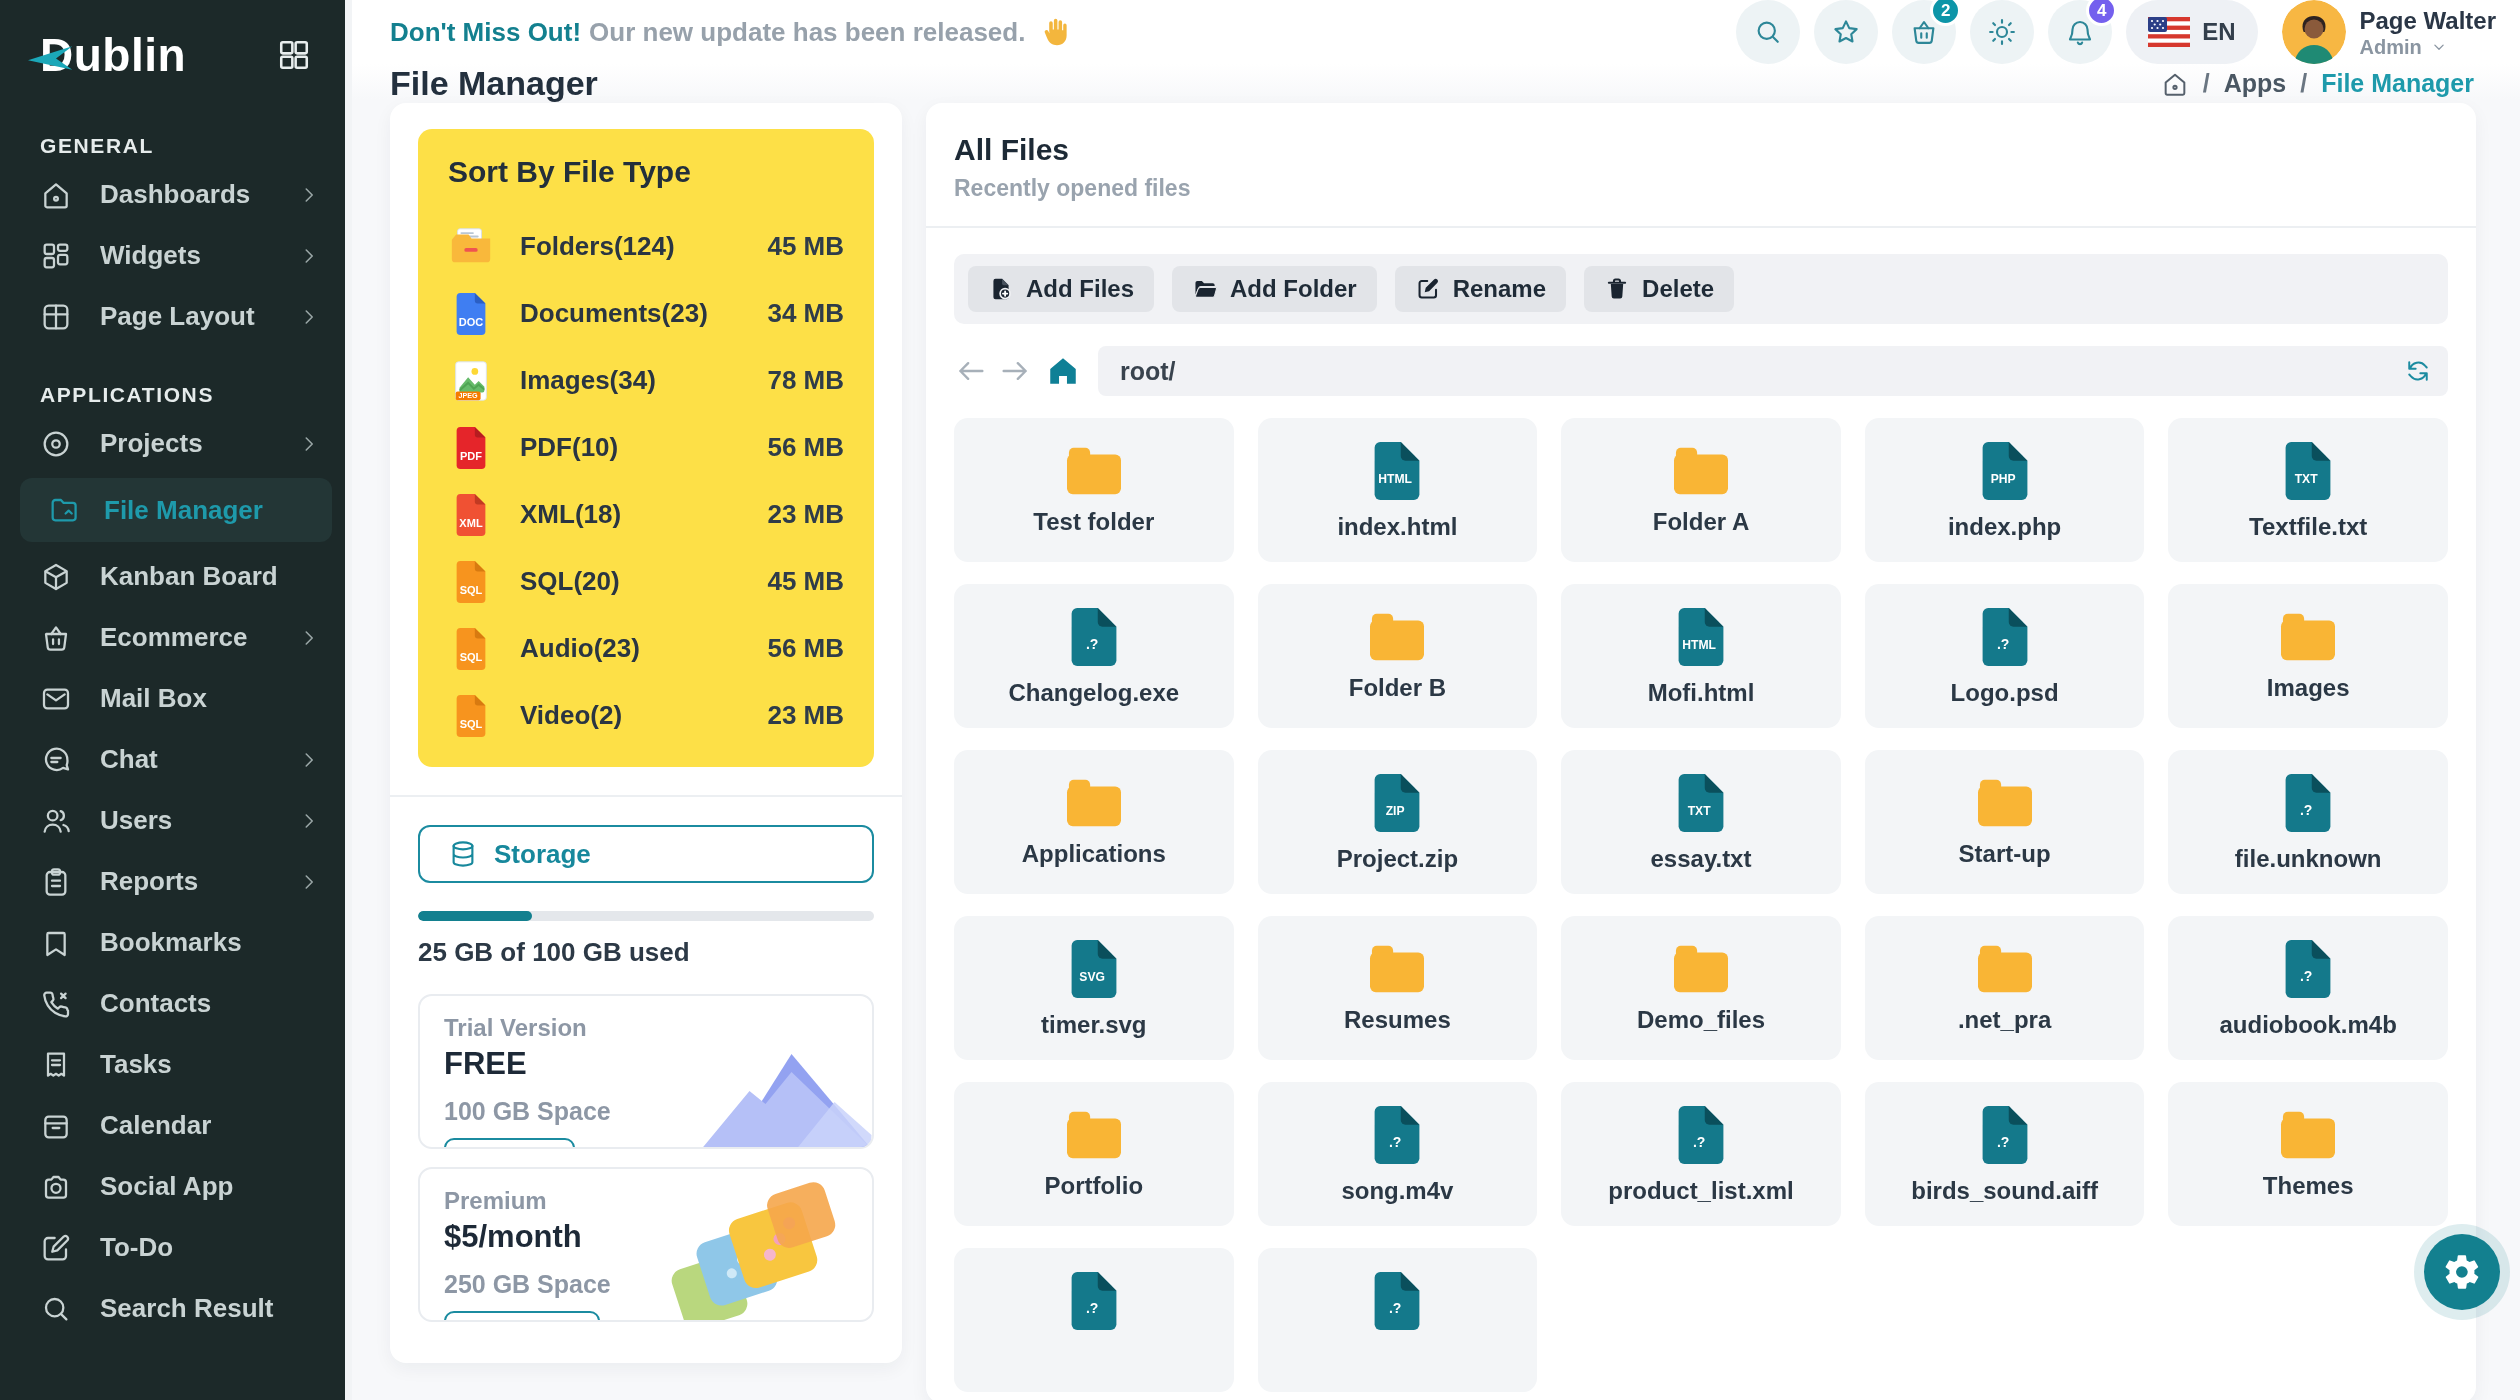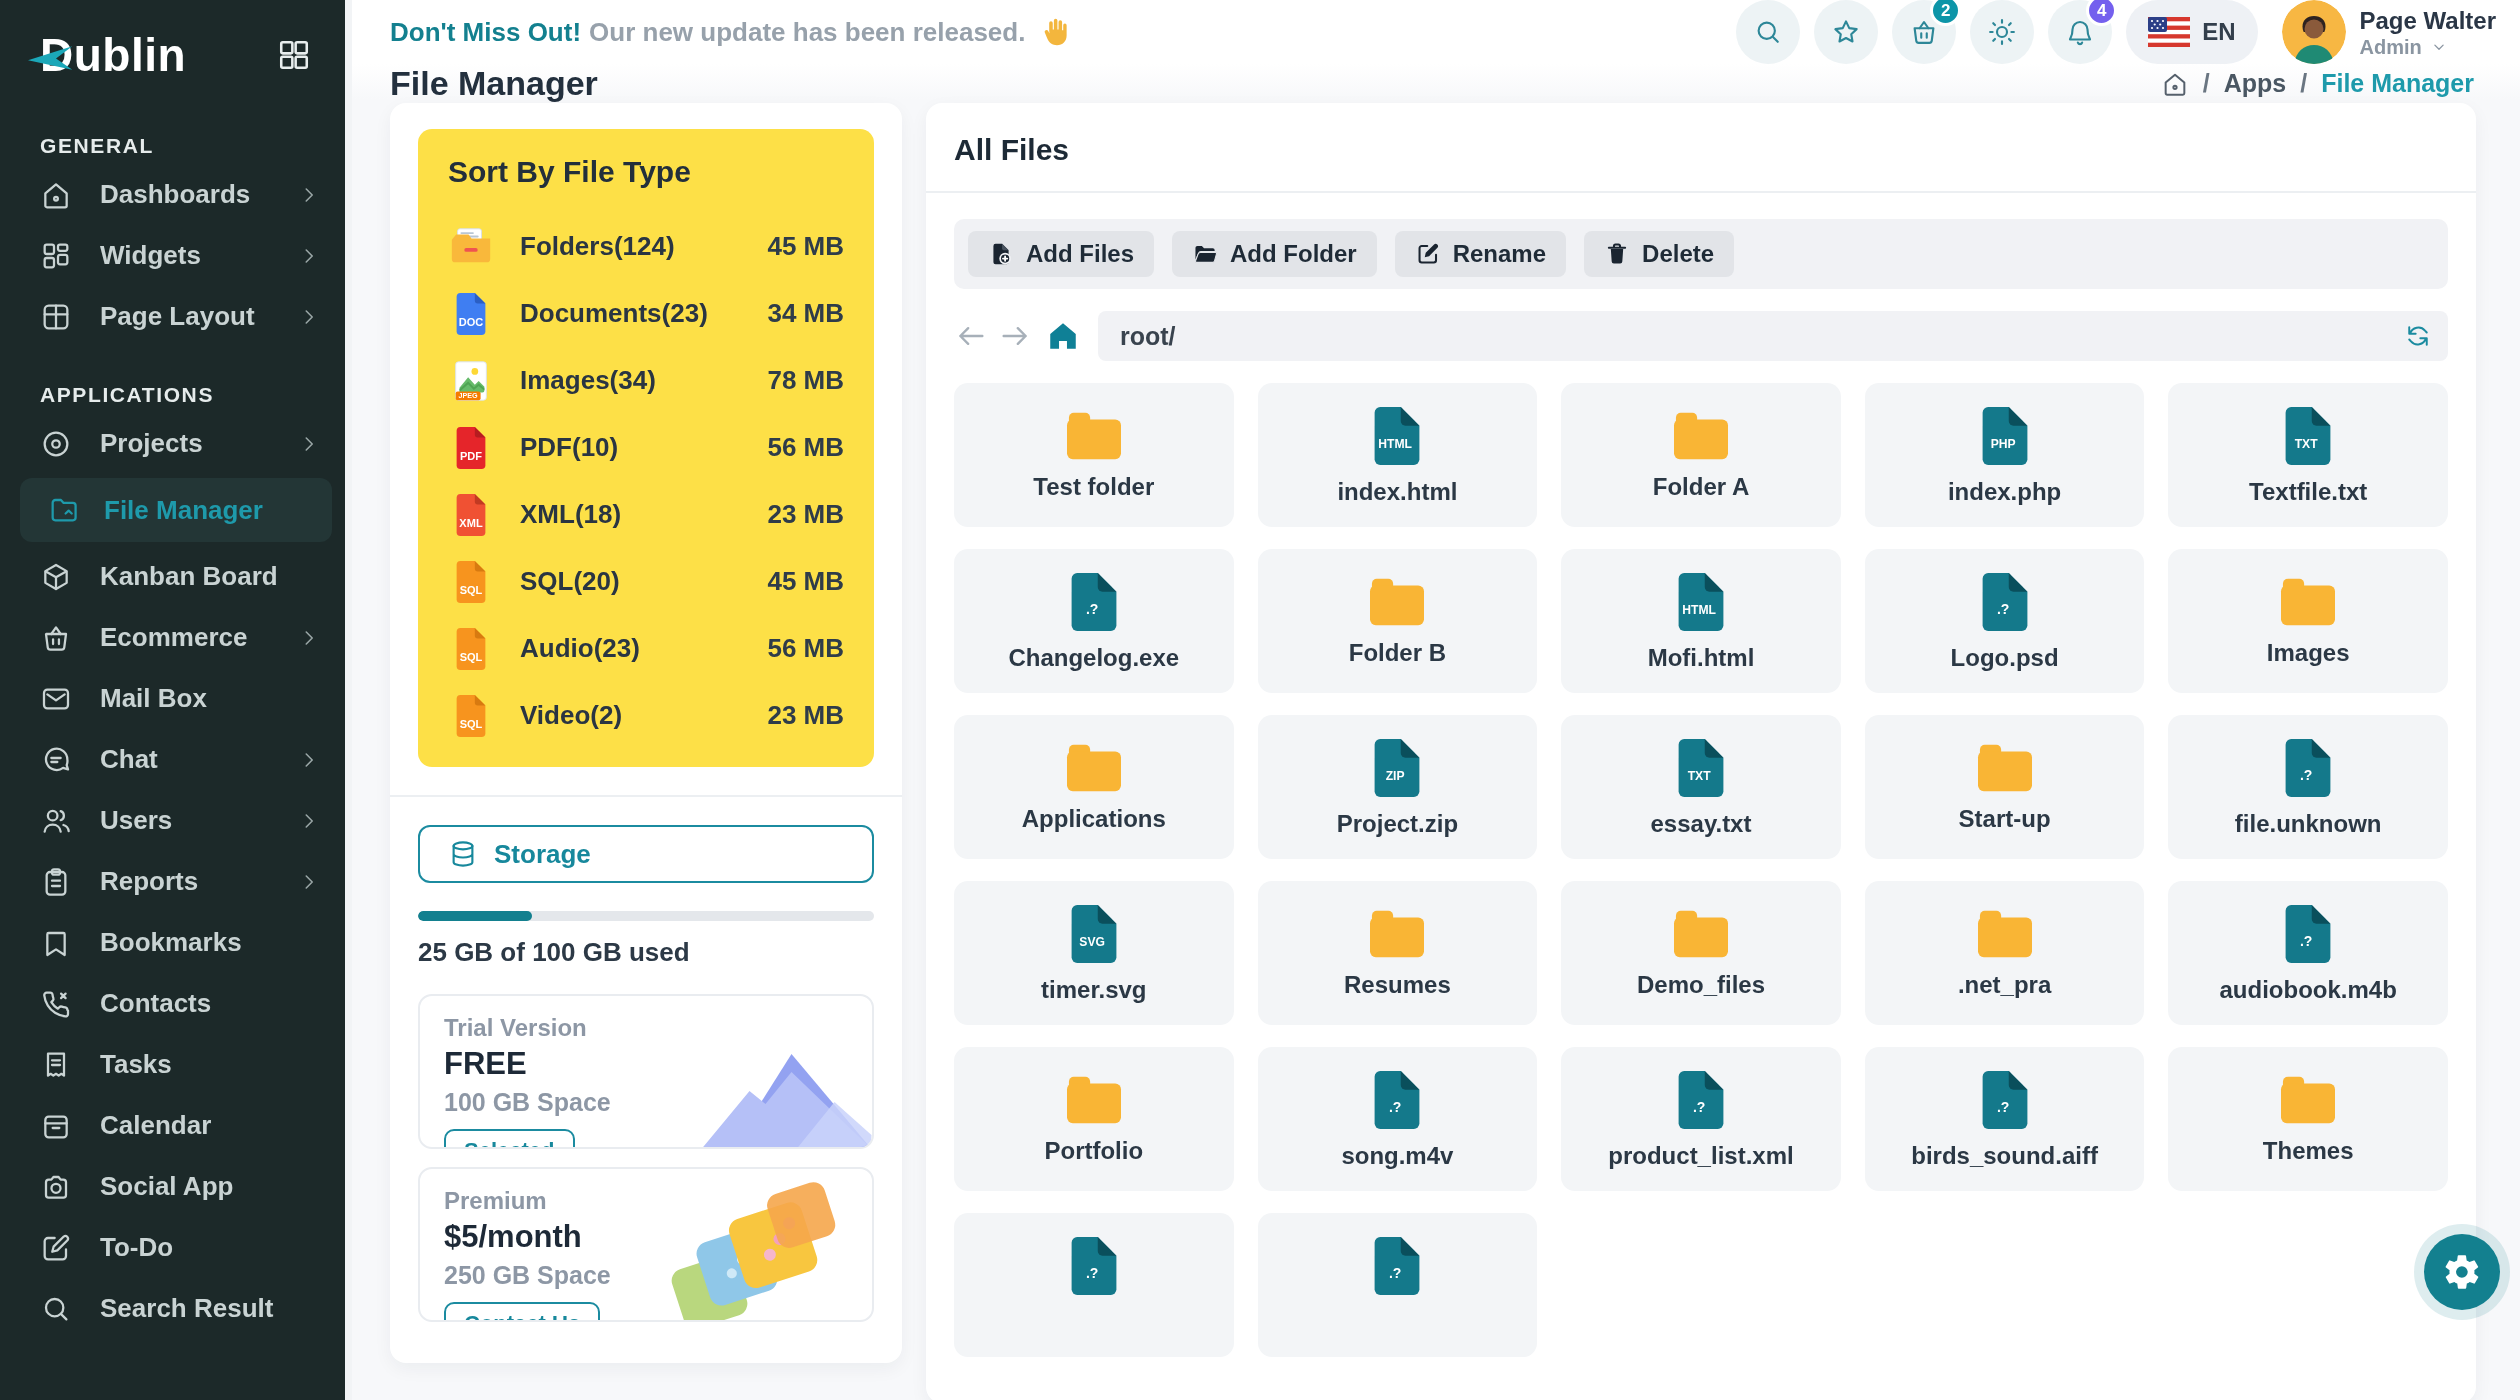--- a/index.html
+++ b/index.html
@@ -70,21 +70,21 @@
   .storage-btn{margin-top:28px;width:100%;height:58px;border:2px solid #1b8ba0;border-radius:12px;background:#fff;color:#17889c;font-size:26px;font-weight:700;display:flex;align-items:center;gap:16px;padding:0 28px;cursor:pointer}
   .storage-btn .ic{width:30px;height:30px}
   .progress{margin-top:28px;height:10px;border-radius:5px;background:#e4e7eb;overflow:hidden}
   .progress-fill{height:100%;border-radius:5px;background:var(--accent,#13808f)}
   .usage{margin-top:16px;font-size:26px;font-weight:700;color:#2c3946}
   .plans{margin-top:26px;display:flex;flex-direction:column;gap:18px}
   .plan{position:relative;border:2px solid #e9ecf0;border-radius:14px;padding:18px 24px;height:155px;overflow:hidden;background:#fff}
   .plan-art{position:absolute;right:-2px;bottom:-2px;width:205px;height:150px}
   .plan-name{font-size:24px;font-weight:700;color:#8d97a5}
   .plan-price{font-size:31px;font-weight:800;color:#1d2937;margin-top:4px}
-  .plan-space{font-size:25px;font-weight:600;color:#8d97a5;margin-top:6px}
+  .plan-space{font-size:25px;font-weight:600;color:#8d97a5;margin-top:15px}
   .plan-btn{margin-top:12px;padding:7px 18px;border:2px solid #1b8ba0;border-radius:10px;background:transparent;color:#17889c;font-size:22px;font-weight:700;cursor:pointer;position:relative;z-index:2}
 
   
   .right-panel{flex:1;background:#fff;border-radius:16px;box-shadow:0 6px 18px rgba(25,39,58,.05);padding:26px 28px;height:1300px;min-width:0}
   .rp-title{font-size:30px;font-weight:700;color:#1d2a36;margin:4px 0 0}
   .rp-sub{font-size:23px;color:#99a3ae;font-weight:600;margin-top:8px}
   .rp-divider{height:2px;background:#eceff2;margin:24px -28px 0}
   .toolbar{margin-top:26px;background:#f1f2f5;border-radius:10px;padding:12px 14px;display:flex;gap:18px}
   .tb-btn{background:#e2e4e8;border:none;border-radius:8px;height:46px;display:flex;align-items:center;gap:12px;padding:0 20px;font-size:24px;font-weight:600;color:#1f2b37;cursor:pointer}
   .tb-ic{width:26px;height:26px;display:block}
@@ -591,20 +591,21 @@
                   <circle cx="110" cy="84" r="6" fill="#f6b6cc"></circle>
                   <rect x="122" y="28" width="60" height="56" rx="12" fill="#f5a64b" opacity=".9"></rect>
                 </g>
               </svg>
             </span><div class="plan-name">Premium</div><div class="plan-price">$5/month</div><div class="plan-space">250 GB Space</div><button class="plan-btn">Contact Us</button></div>
         </div>
     </section>
 
     <section class="right-panel">
       <h2 class="rp-title">All Files</h2>
+      <div class="rp-sub">Recently opened files</div>
       <div class="rp-divider"></div>
       <div class="toolbar" id="toolbar">
           <button class="tb-btn">
             <span class="tb-ic fc">
               <svg viewBox="0 0 24 24">
                 <path d="M13 2.5H7a2 2 0 0 0-2 2v15a2 2 0 0 0 2 2h10a2 2 0 0 0 2-2V8.5z" fill="#1a2430"></path>
                 <path d="M13 2.5 19 8.5h-4.5A1.5 1.5 0 0 1 13 7z" fill="#48525e"></path>
                 <circle cx="15.8" cy="16.2" r="4.6" fill="#1a2430" stroke="#f1f2f5" stroke-width="1.6"></circle>
                 <path d="M15.8 14.2v4M13.8 16.2h4" stroke="#fff" stroke-width="1.7" stroke-linecap="round"></path>
               </svg>

